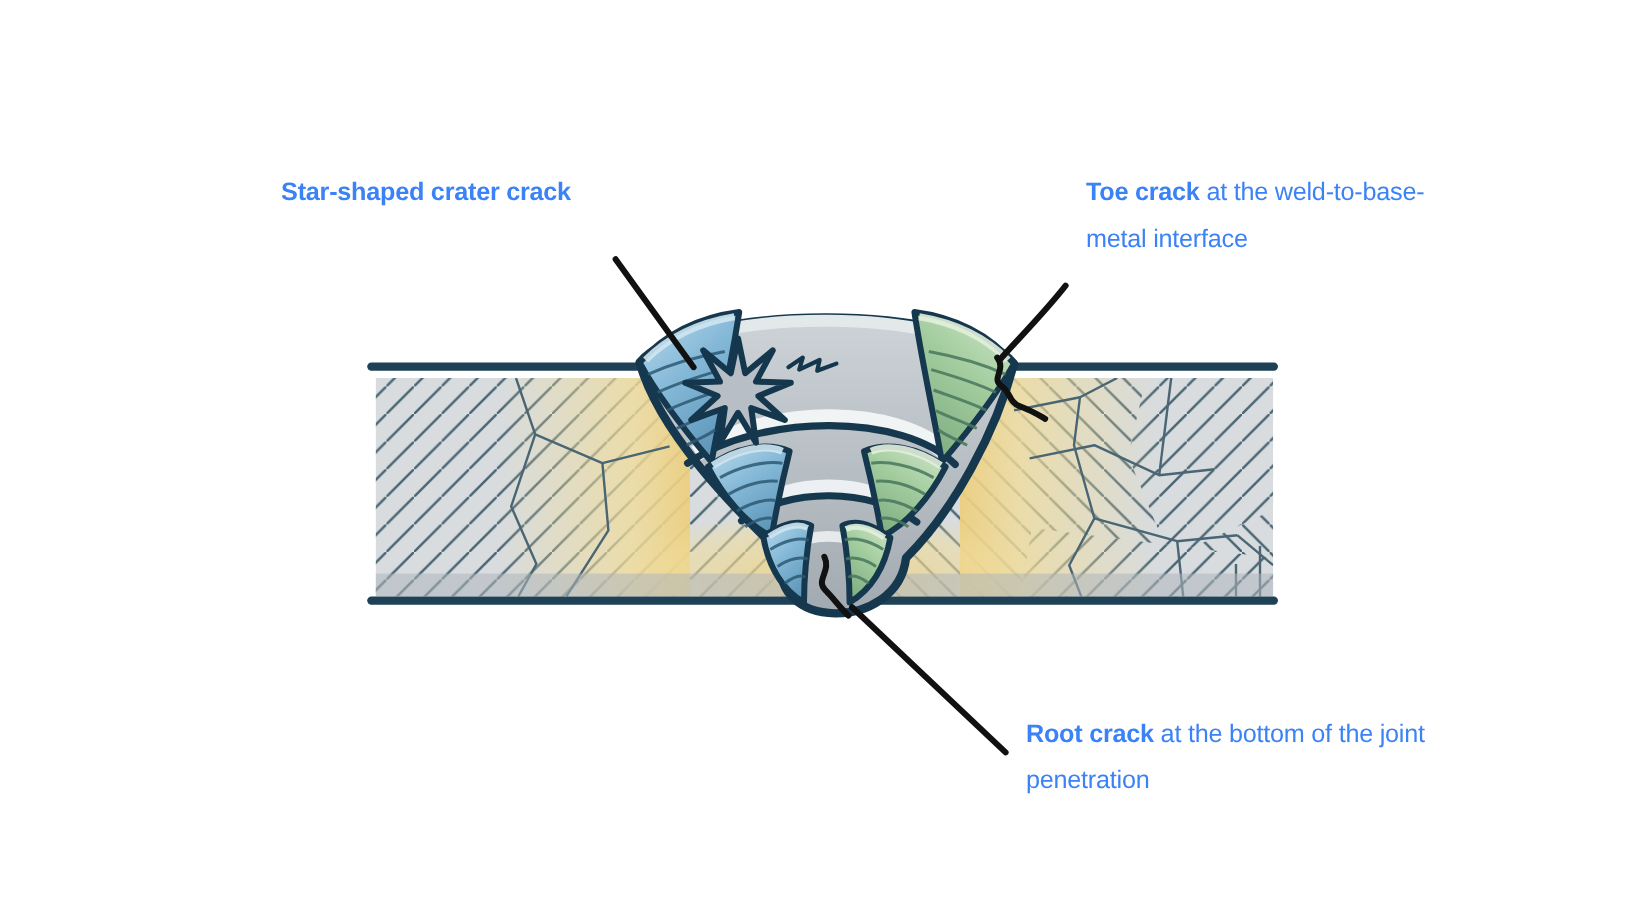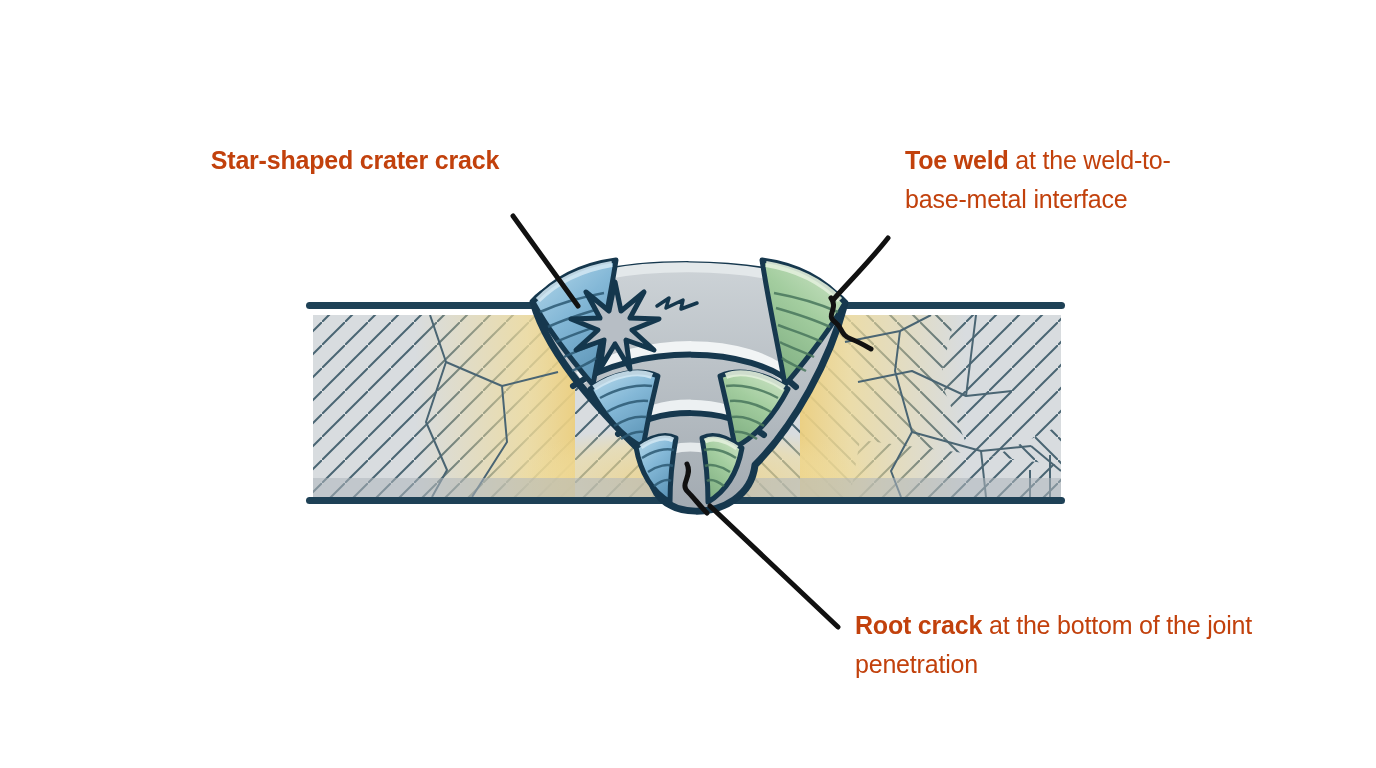--- a/index.html
+++ b/index.html
@@ -5,22 +5,22 @@
   html,body{margin:0;padding:0;}
   body{
     width:1376px;height:768px;position:relative;overflow:hidden;
     background:#ffffff;
     font-family:"Liberation Sans", sans-serif;
   }
   .stage{position:absolute;inset:0;}
   svg{position:absolute;left:0;top:0;}
   .label{
     position:absolute;
-    font-size:25px;line-height:39px;
-    color:#c2410c;letter-spacing:-0.2px;
+    font-size:21px;line-height:39px;
+    color:#3b82f6;letter-spacing:-0.2px;
   }
   .label strong{font-weight:700;}
   .label.center{text-align:center;}
 </style>
 </head>
 <body>
 
 <div class="stage">
 <svg width="1376" height="768" viewBox="0 0 1376 768">
   <defs>
@@ -185,19 +185,19 @@
     <path d="M 888,238 C 870,261 846,285 833,300"></path>
     <path d="M 710,506 L 838,627"></path>
   </g>
 </svg>
 
 <div class="label center" style="left:140px;top:141px;width:430px">
   <div><strong>Star-shaped crater crack</strong></div>
 </div>
 
 <div class="label" style="left:905px;top:141px;width:300px">
-  <strong>Toe weld</strong><span> at the weld-to-base-metal interface</span>
-</div>
-
-<div class="label" style="left:855px;top:606px;width:410px">
+  <strong>Toe crack</strong><span> at the weld-to-base-metal interface</span>
+</div>
+
+<div class="label" style="left:855px;top:592px;width:410px">
   <strong>Root crack</strong><span> at the bottom of the joint penetration</span>
 </div>
 </div>
 
 </body></html>

